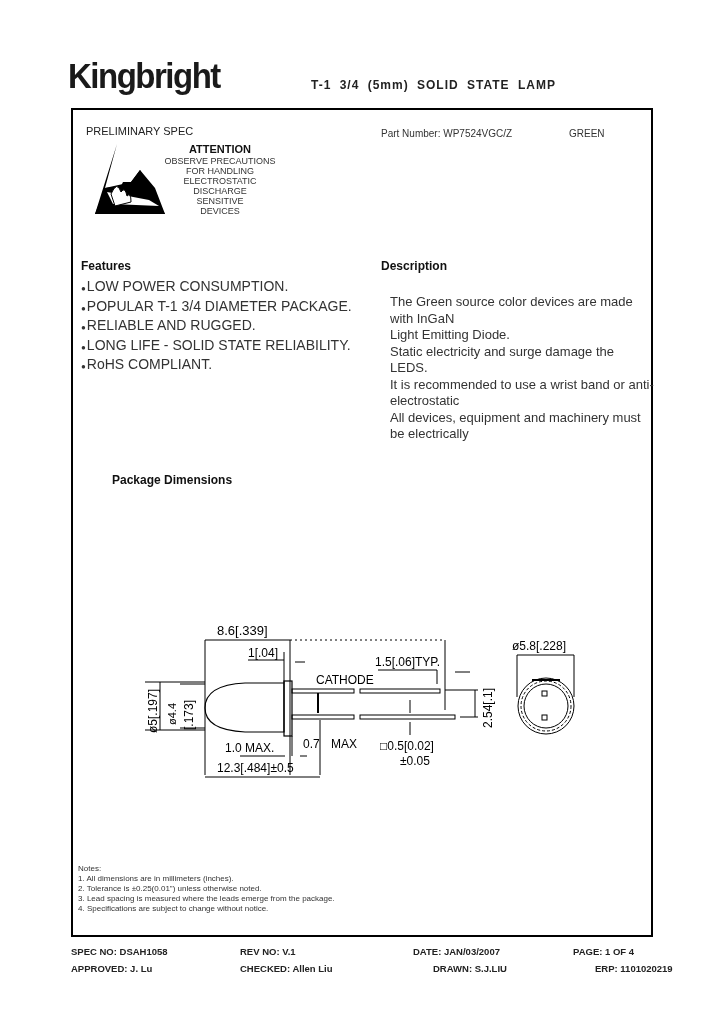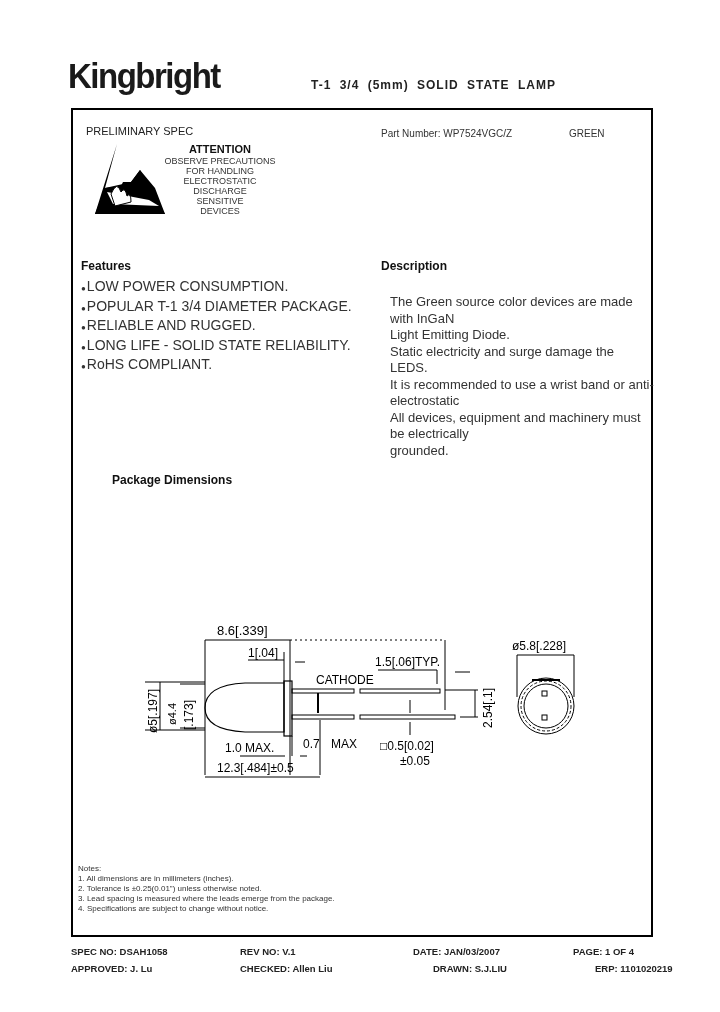--- a/index.html
+++ b/index.html
@@ -64,21 +64,20 @@
   <div>RoHS COMPLIANT.</div>
 </div>
 
 <div class="abs h2 desc-title">Description</div>
 <div class="abs desc">
   <div>The Green source color devices are made with InGaN</div>
   <div>Light Emitting Diode.</div>
   <div>Static electricity and surge damage the LEDS.</div>
   <div>It is recommended to use a wrist band or anti-electrostatic</div>
   <div>All devices, equipment and machinery must be electrically</div>
-  <div>grounded.</div>
 </div>
 
 <div class="abs h2 pkg-title">Package Dimensions</div>
 
 <svg class="abs drawing" viewBox="140 610 460 190" font-family="Liberation Sans, sans-serif" fill="none" stroke="#000" stroke-width="1">
 
   <line x1="205" y1="640" x2="290" y2="640"></line>
   <line x1="290" y1="640" x2="445" y2="640" stroke-dasharray="2,3"></line>
   <line x1="205" y1="640" x2="205" y2="775"></line>
   <line x1="290" y1="640" x2="290" y2="775"></line>

